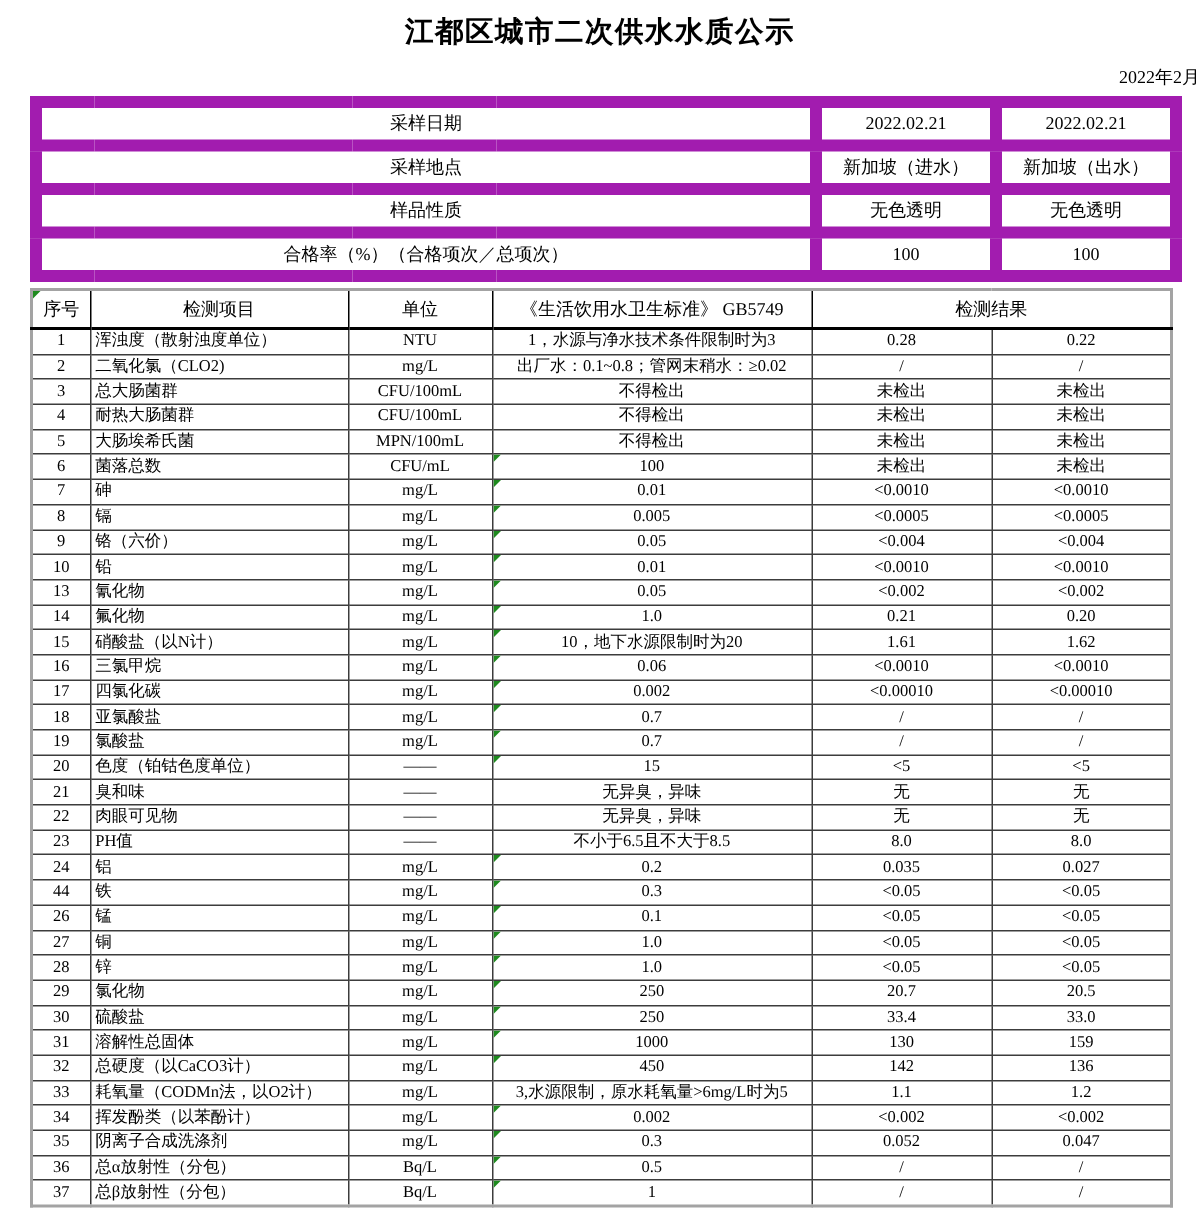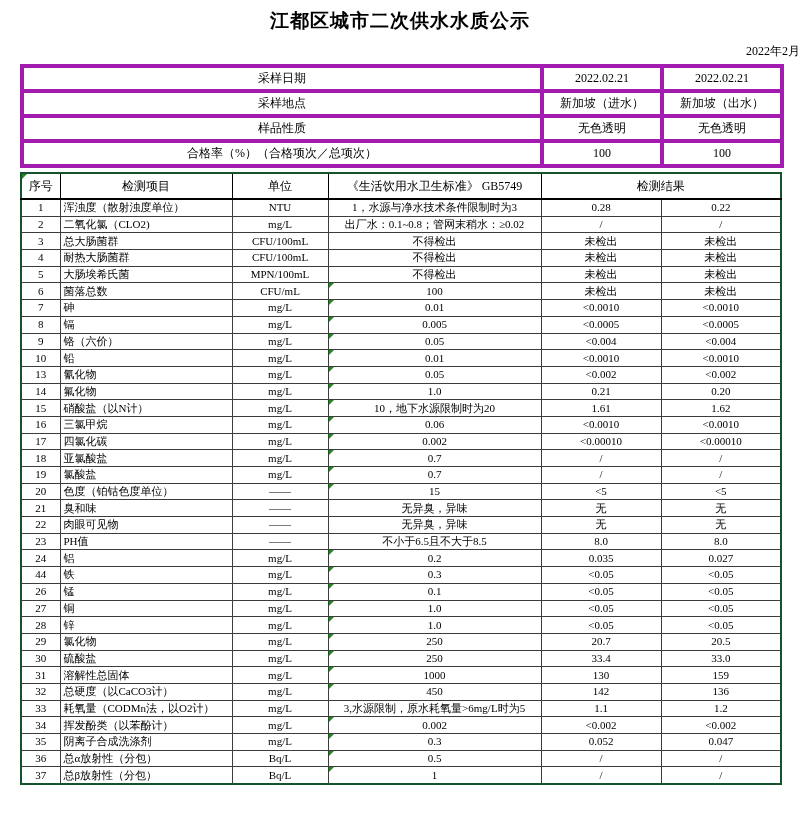--- a/index.html
+++ b/index.html
@@ -21,30 +21,30 @@
   col.c-no{width:39px;}
   col.c-item{width:172px;}
   col.c-unit{width:96px;}
   col.c-std{width:213px;}
   col.c-r1{width:120px;}
   col.c-r2{width:120px;}
 
   
   .info-table{width:760px;margin-top:3px;}
   .info-table td{
-    border:4px solid #a21caf;
+    border:8px solid #a21caf;
     height:21px;
     font-size:12px;
     text-align:center;
     padding:0;
     overflow:hidden;white-space:nowrap;
   }
 
   
-  .main-table{width:760px;margin-top:4px;border:2px solid #14532d;}
+  .main-table{width:760px;margin-top:4px;border:2px solid #a3a3a3;}
   .main-table th{
     border:1px solid #000;
     border-bottom:2px solid #000;
     height:24px;font-size:12px;font-weight:normal;
     padding:0;position:relative;
     overflow:hidden;white-space:nowrap;
   }
   .main-table td{
     border:1px solid #3c3c3c;
     height:15.7px;

